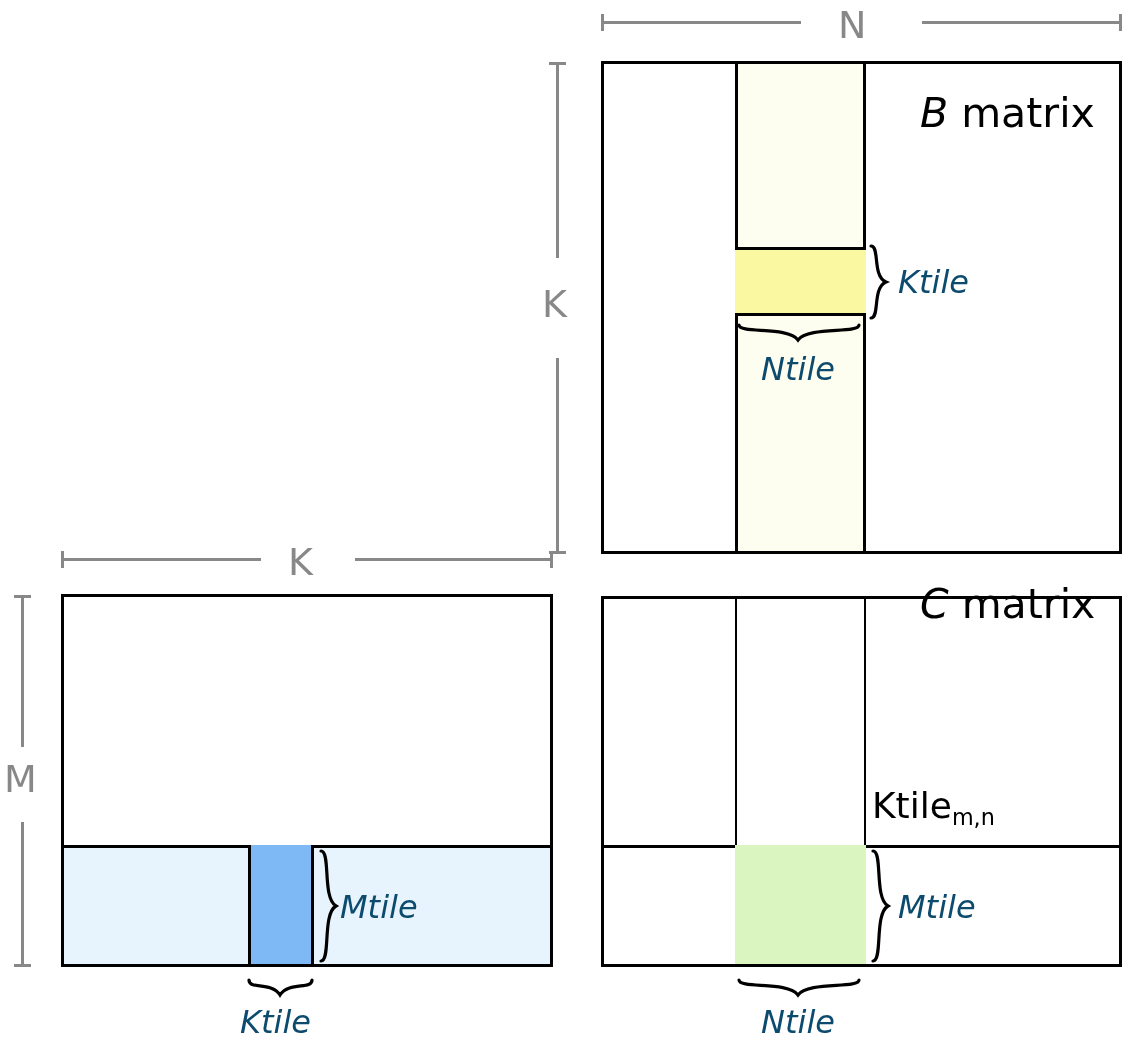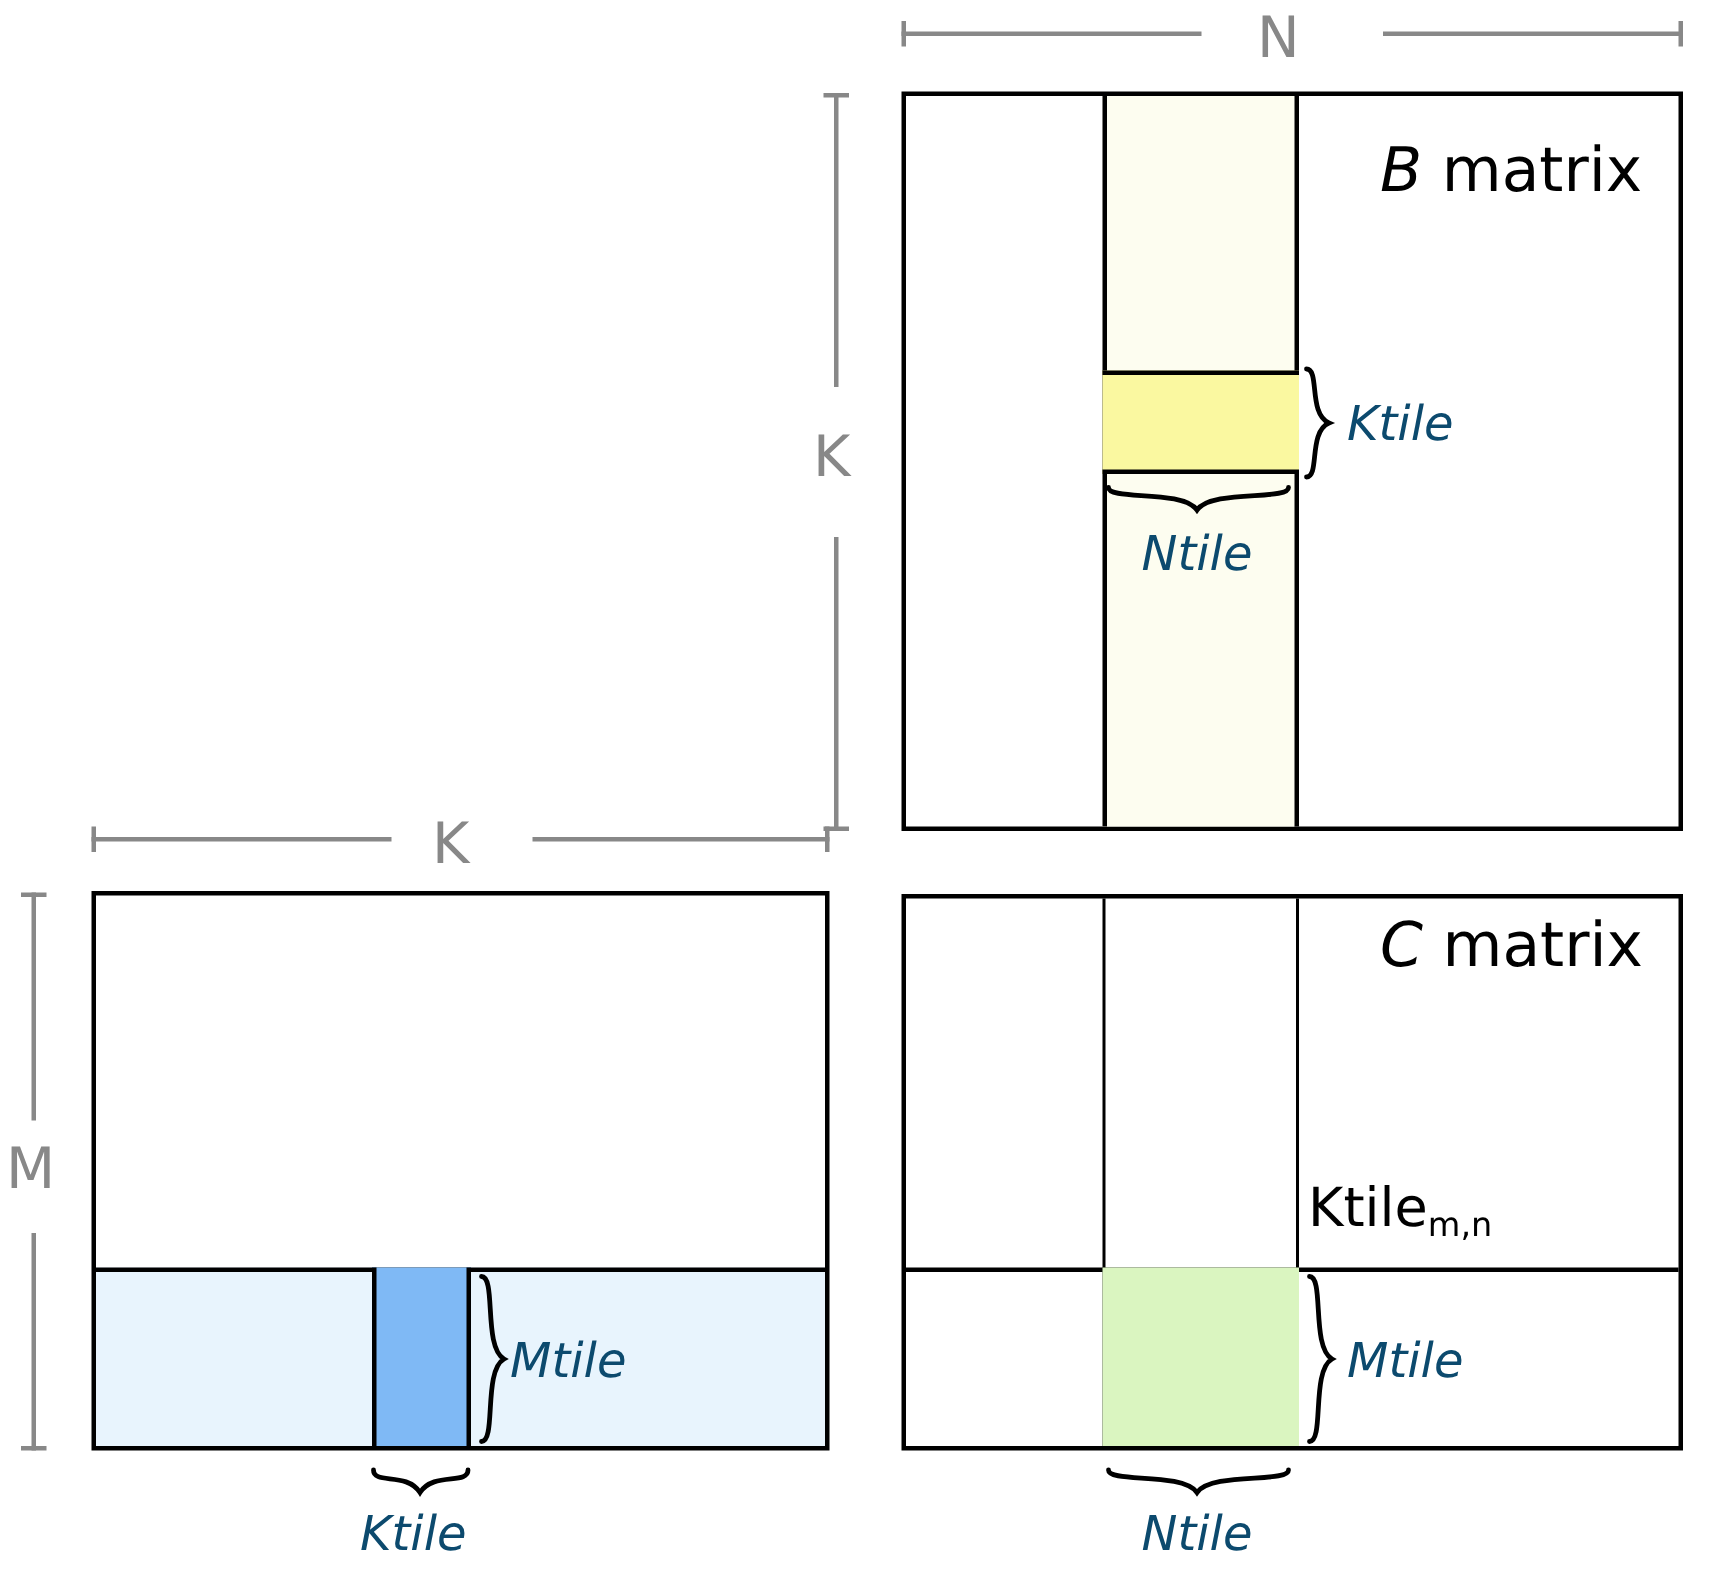--- a/index.html
+++ b/index.html
@@ -196,21 +196,21 @@
   <div class="matrix-box" style="left:601px; top:596px; width:521px; height:371px;">
 
     <div class="gridline-v" style="left:131px; top:0px; width:2px; height:365px;"></div>
     <div class="gridline-v" style="left:260px; top:0px; width:2px; height:365px;"></div>
 
     <div class="gridline-h" style="left:0px; top:246px; width:515px; height:3px;"></div>
 
     <div class="tile" style="left:131px; top:246px; width:131px; height:119px; background:#DAF5C0;"></div>
   </div>
 
-  <div class="matrix-title" style="left:920px; top:610px;">
+  <div class="matrix-title" style="left:920px; top:584px;">
     <span class="it">C</span><span> matrix</span>
   </div>
 
   <div class="block-label" style="left:872px; top:788px;">
     <span>Ktile</span><sub>m,n</sub>
   </div>
 
   <div class="brace-v" style="left:868px; top:848px;">
     <svg width="26" height="116" viewBox="0 0 26 116" fill="none" stroke="#000000" stroke-width="3.2" stroke-linecap="round">
       <path d="M5 3 C 15 3, 6 50, 20 58 C 6 66, 15 113, 5 113"></path>

